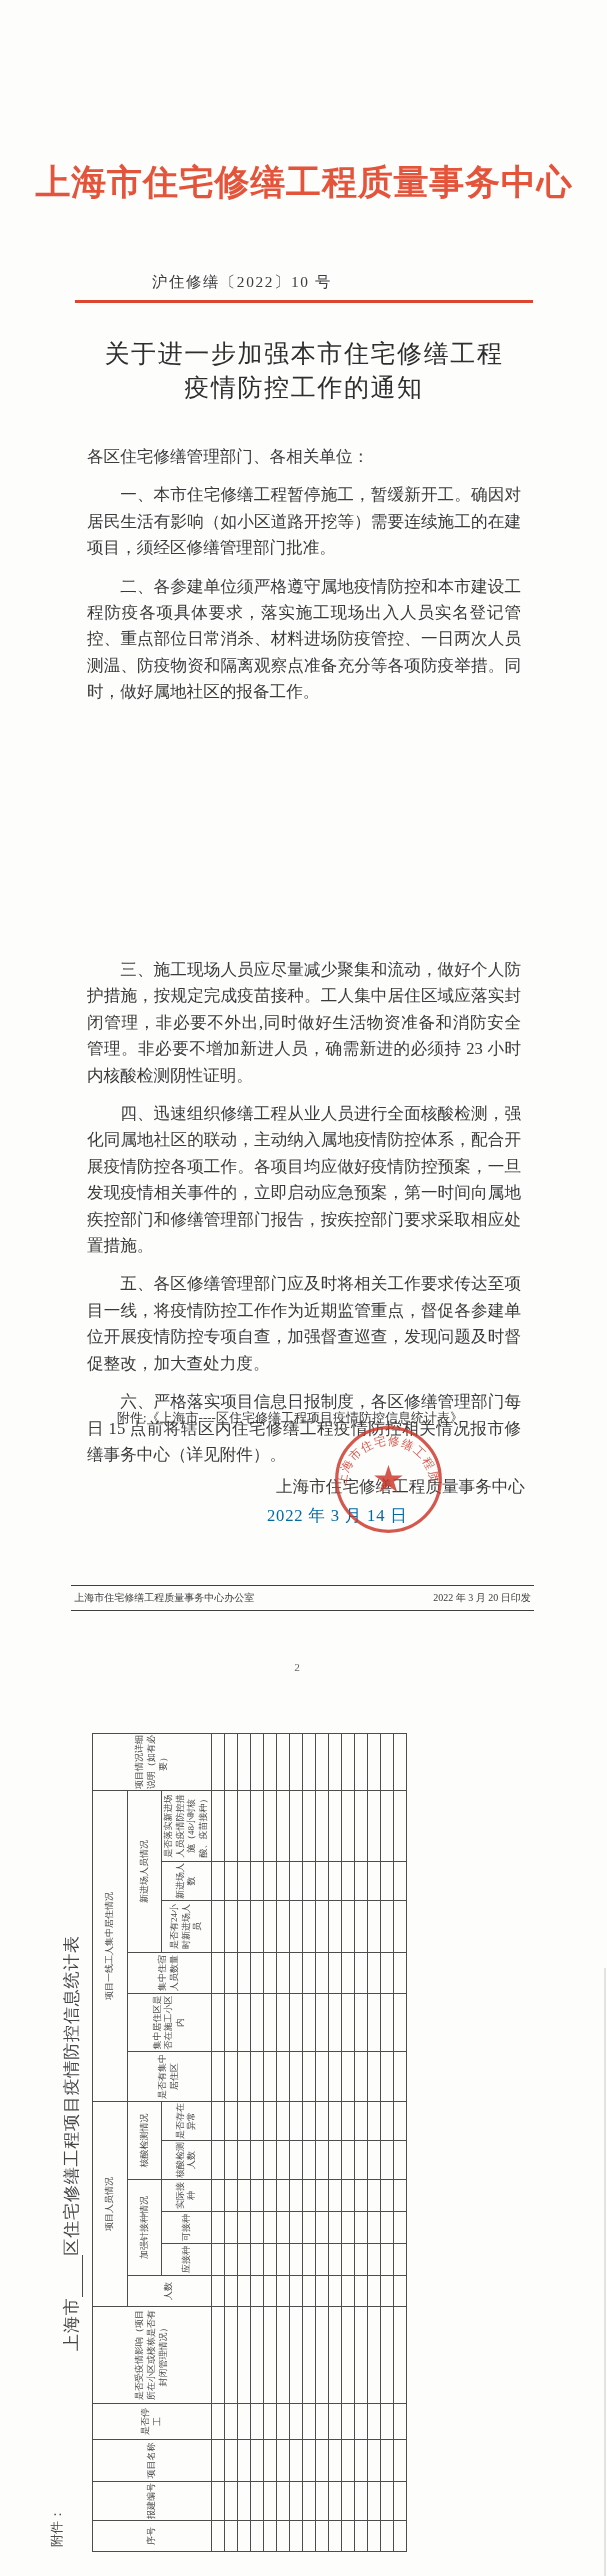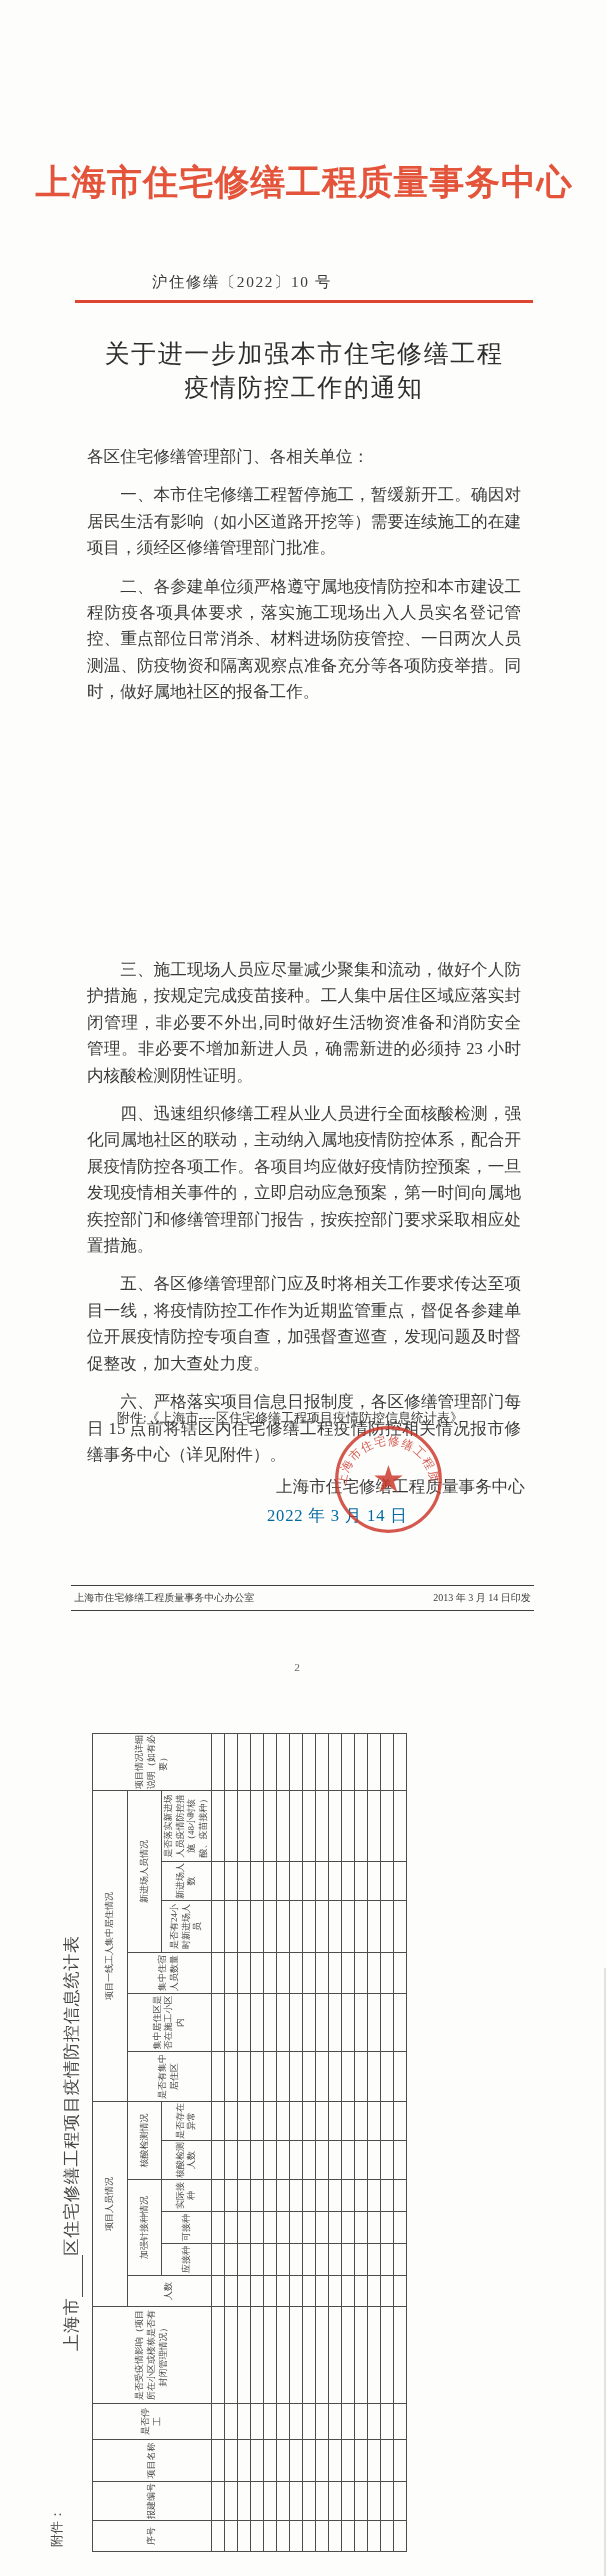--- a/index.html
+++ b/index.html
@@ -124,21 +124,21 @@
     <circle cx="76" cy="76" r="64" fill="none" stroke="#cc3527" stroke-width="4"></circle>
     <path id="sealArc" d="M 76 76 m -53 10 a 53 53 0 1 1 106 0" fill="none"></path>
     <text fill="#cc3527" font-size="14.5" font-family="Liberation Serif, DejaVu Serif, serif" letter-spacing="1.5">
       <textPath href="#sealArc" startOffset="2">上海市住宅修缮工程质量事务中心</textPath>
     </text>
     <text x="76" y="92" text-anchor="middle" font-size="46" fill="#cc3527">★</text>
   </svg>
 
   <div class="footer-band">
     <span>上海市住宅修缮工程质量事务中心办公室</span>
-    <span>2013 年 3 月 14 日印发</span>
+    <span>2022 年 3 月 20 日印发</span>
   </div>
 
   <div class="page-num">2</div>
 
   <div class="attachment-sheet">
     <div class="att-label">附件：</div>
     <div class="att-title">
       <span>上海市</span><span class="blank">　　</span><span>区住宅修缮工程项目疫情防控信息统计表</span>
     </div>
     <table class="att-table">

